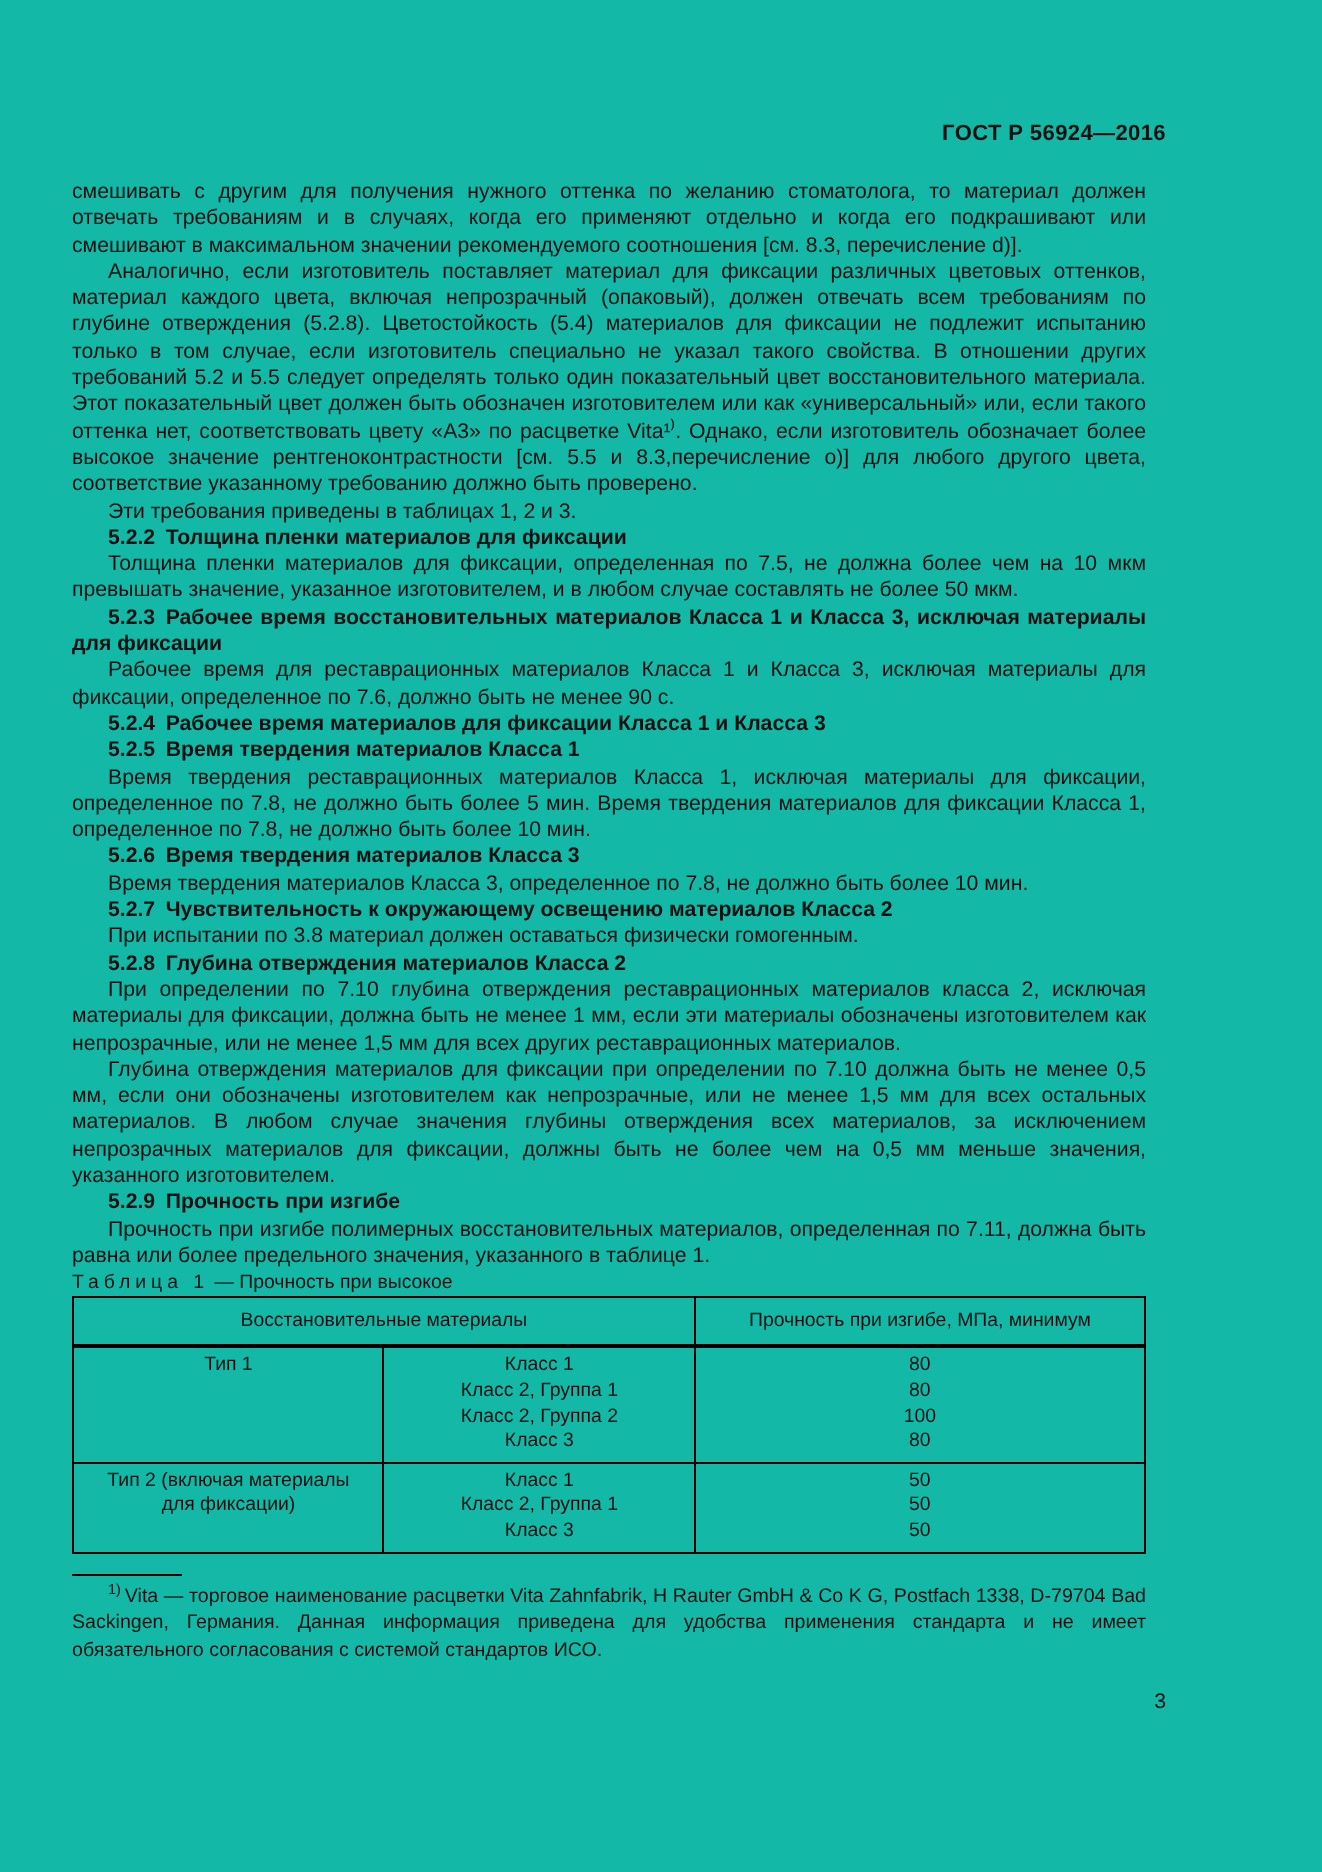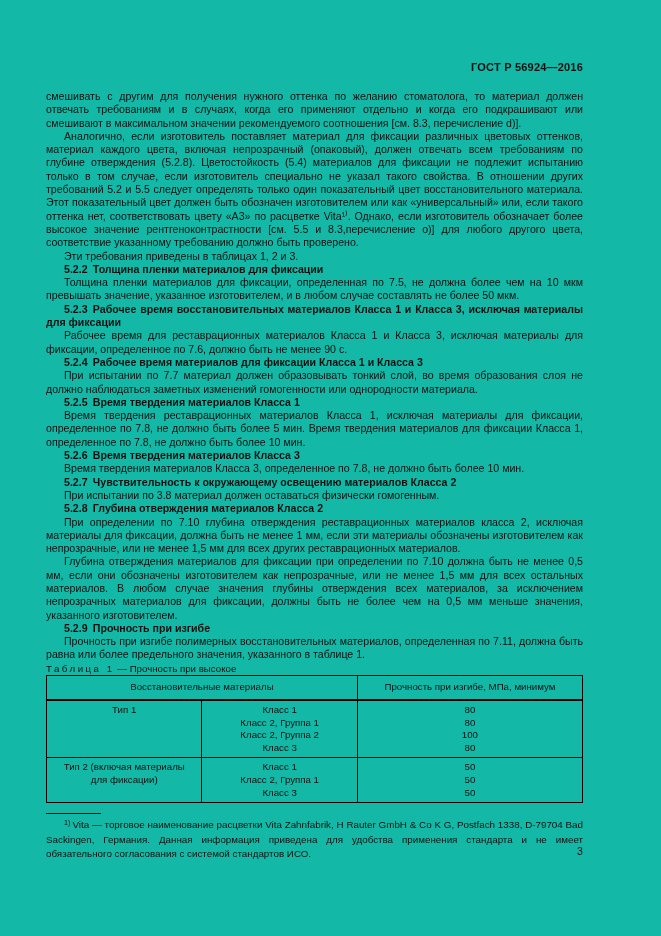--- a/index.html
+++ b/index.html
@@ -10,21 +10,21 @@
     font-family:"Liberation Sans", sans-serif;
     color:#111;
     overflow:hidden;
   }
   .gost-header {
     position:absolute; top:61px; left:46px; width:537px;
     text-align:right; font-weight:bold; font-size:11px;
     letter-spacing:0.2px;
   }
   .content {
-    position:absolute; top:90px; left:46px; width:537px;
+    position:absolute; top:90px; left:36px; width:537px;
     font-size:10.6px; line-height:13.3px; text-align:justify;
   }
   .content p { margin:0; text-indent:18px; }
   .content p.noindent { text-indent:0; }
   .content p.h { font-weight:bold; }
 
   .tbl-caption {
     margin-top:8px; margin-bottom:5px;
     font-size:9.7px; text-align:left; text-indent:0;
   }
@@ -75,21 +75,20 @@
 
     <div>
         <p class="para noindent">смешивать с другим для получения нужного оттенка по желанию стоматолога, то материал должен отвечать требованиям и в случаях, когда его применяют отдельно и когда его подкрашивают или смешивают в максимальном значении рекомендуемого соотношения [см. 8.3, перечисление d)].</p>
         <p class="para">Аналогично, если изготовитель поставляет материал для фиксации различных цветовых оттенков, материал каждого цвета, включая непрозрачный (опаковый), должен отвечать всем требованиям по глубине отверждения (5.2.8). Цветостойкость (5.4) материалов для фиксации не подлежит испытанию только в том случае, если изготовитель специально не указал такого свойства. В отношении других требований 5.2 и 5.5 следует определять только один показательный цвет восстановительного материала. Этот показательный цвет должен быть обозначен изготовителем или как «универсальный» или, если такого оттенка нет, соответствовать цвету «А3» по расцветке Vita¹⁾. Однако, если изготовитель обозначает более высокое значение рентгеноконтрастности [см. 5.5 и 8.3,перечисление о)] для любого другого цвета, соответствие указанному требованию должно быть проверено.</p>
         <p class="para">Эти требования приведены в таблицах 1, 2 и 3.</p>
         <p class="h">5.2.2 Толщина пленки материалов для фиксации</p>
         <p class="para">Толщина пленки материалов для фиксации, определенная по 7.5, не должна более чем на 10 мкм превышать значение, указанное изготовителем, и в любом случае составлять не более 50 мкм.</p>
         <p class="h">5.2.3 Рабочее время восстановительных материалов Класса 1 и Класса 3, исключая материалы для фиксации</p>
         <p class="para">Рабочее время для реставрационных материалов Класса 1 и Класса 3, исключая материалы для фиксации, определенное по 7.6, должно быть не менее 90 с.</p>
         <p class="h">5.2.4 Рабочее время материалов для фиксации Класса 1 и Класса 3</p>
-        <p class="para">При испытании по 7.7 материал должен образовывать тонкий слой, во время образования слоя не должно наблюдаться заметных изменений гомогенности или однородности материала.</p>
         <p class="h">5.2.5 Время твердения материалов Класса 1</p>
         <p class="para">Время твердения реставрационных материалов Класса 1, исключая материалы для фиксации, определенное по 7.8, не должно быть более 5 мин. Время твердения материалов для фиксации Класса 1, определенное по 7.8, не должно быть более 10 мин.</p>
         <p class="h">5.2.6 Время твердения материалов Класса 3</p>
         <p class="para">Время твердения материалов Класса 3, определенное по 7.8, не должно быть более 10 мин.</p>
         <p class="h">5.2.7 Чувствительность к окружающему освещению материалов Класса 2</p>
         <p class="para">При испытании по 3.8 материал должен оставаться физически гомогенным.</p>
         <p class="h">5.2.8 Глубина отверждения материалов Класса 2</p>
         <p class="para">При определении по 7.10 глубина отверждения реставрационных материалов класса 2, исключая материалы для фиксации, должна быть не менее 1 мм, если эти материалы обозначены изготовителем как непрозрачные, или не менее 1,5 мм для всех других реставрационных материалов.</p>
         <p class="para">Глубина отверждения материалов для фиксации при определении по 7.10 должна быть не менее 0,5 мм, если они обозначены изготовителем как непрозрачные, или не менее 1,5 мм для всех остальных материалов. В любом случае значения глубины отверждения всех материалов, за исключением непрозрачных материалов для фиксации, должны быть не более чем на 0,5 мм меньше значения, указанного изготовителем.</p>
         <p class="h">5.2.9 Прочность при изгибе</p>

